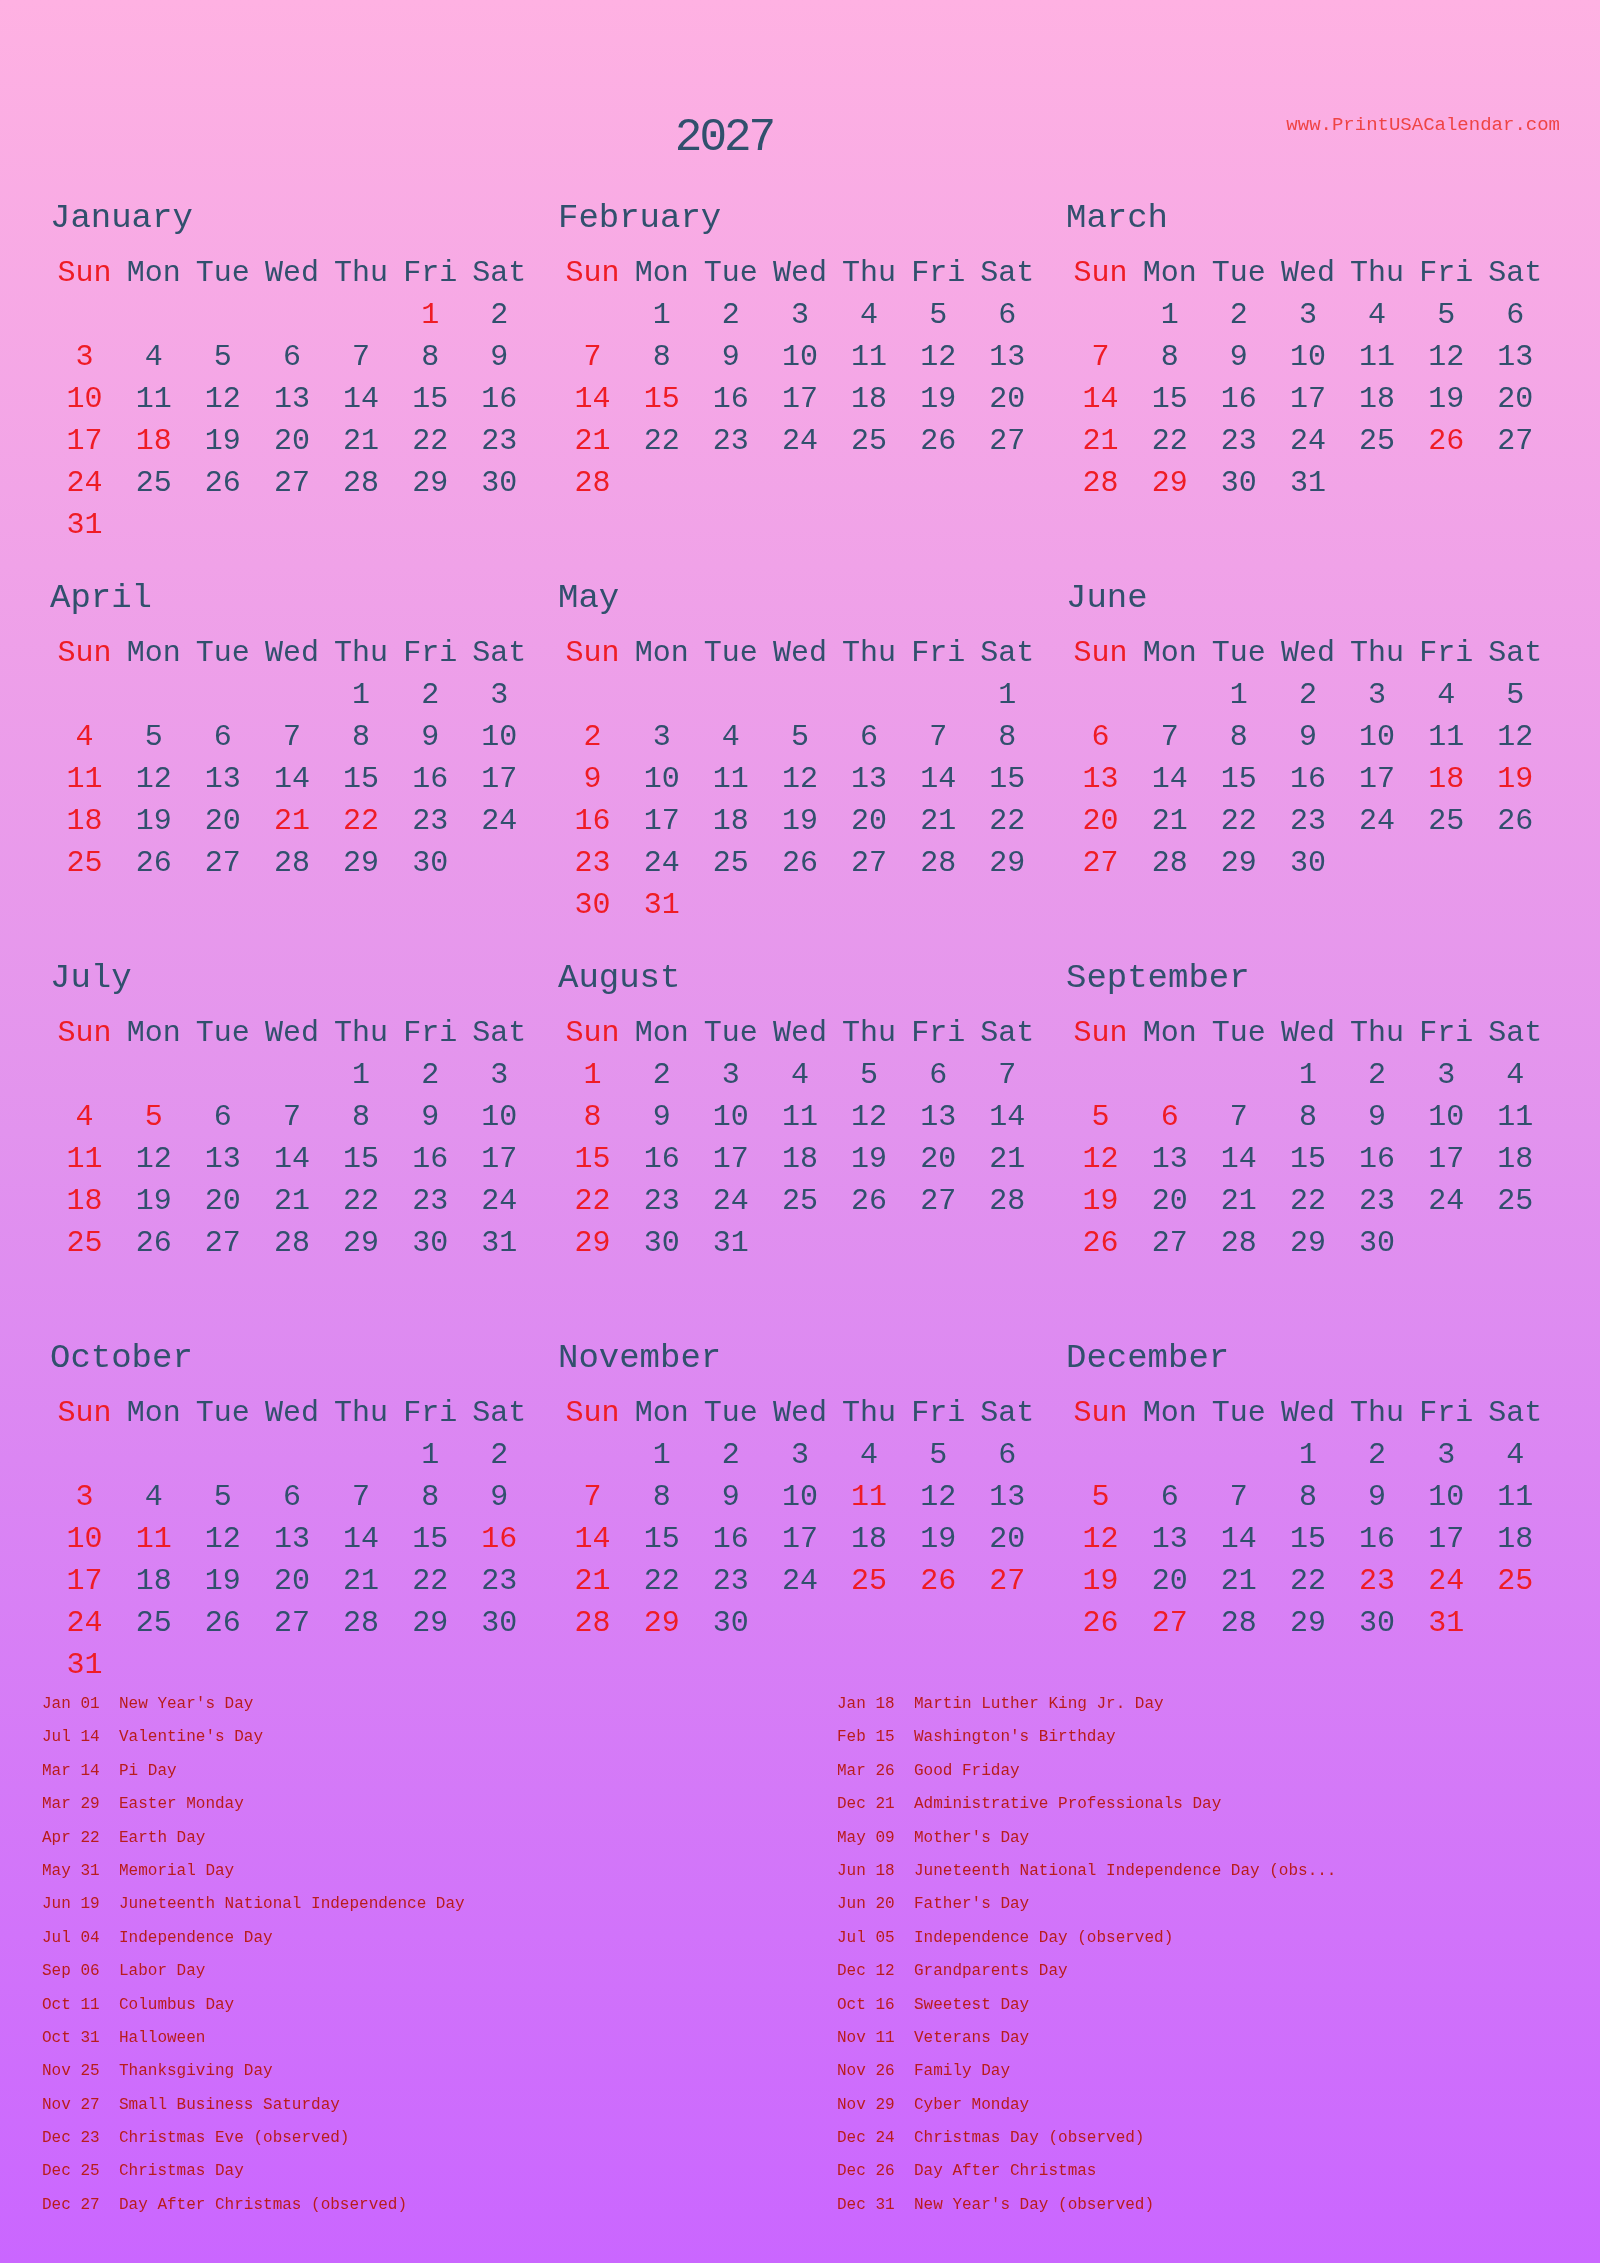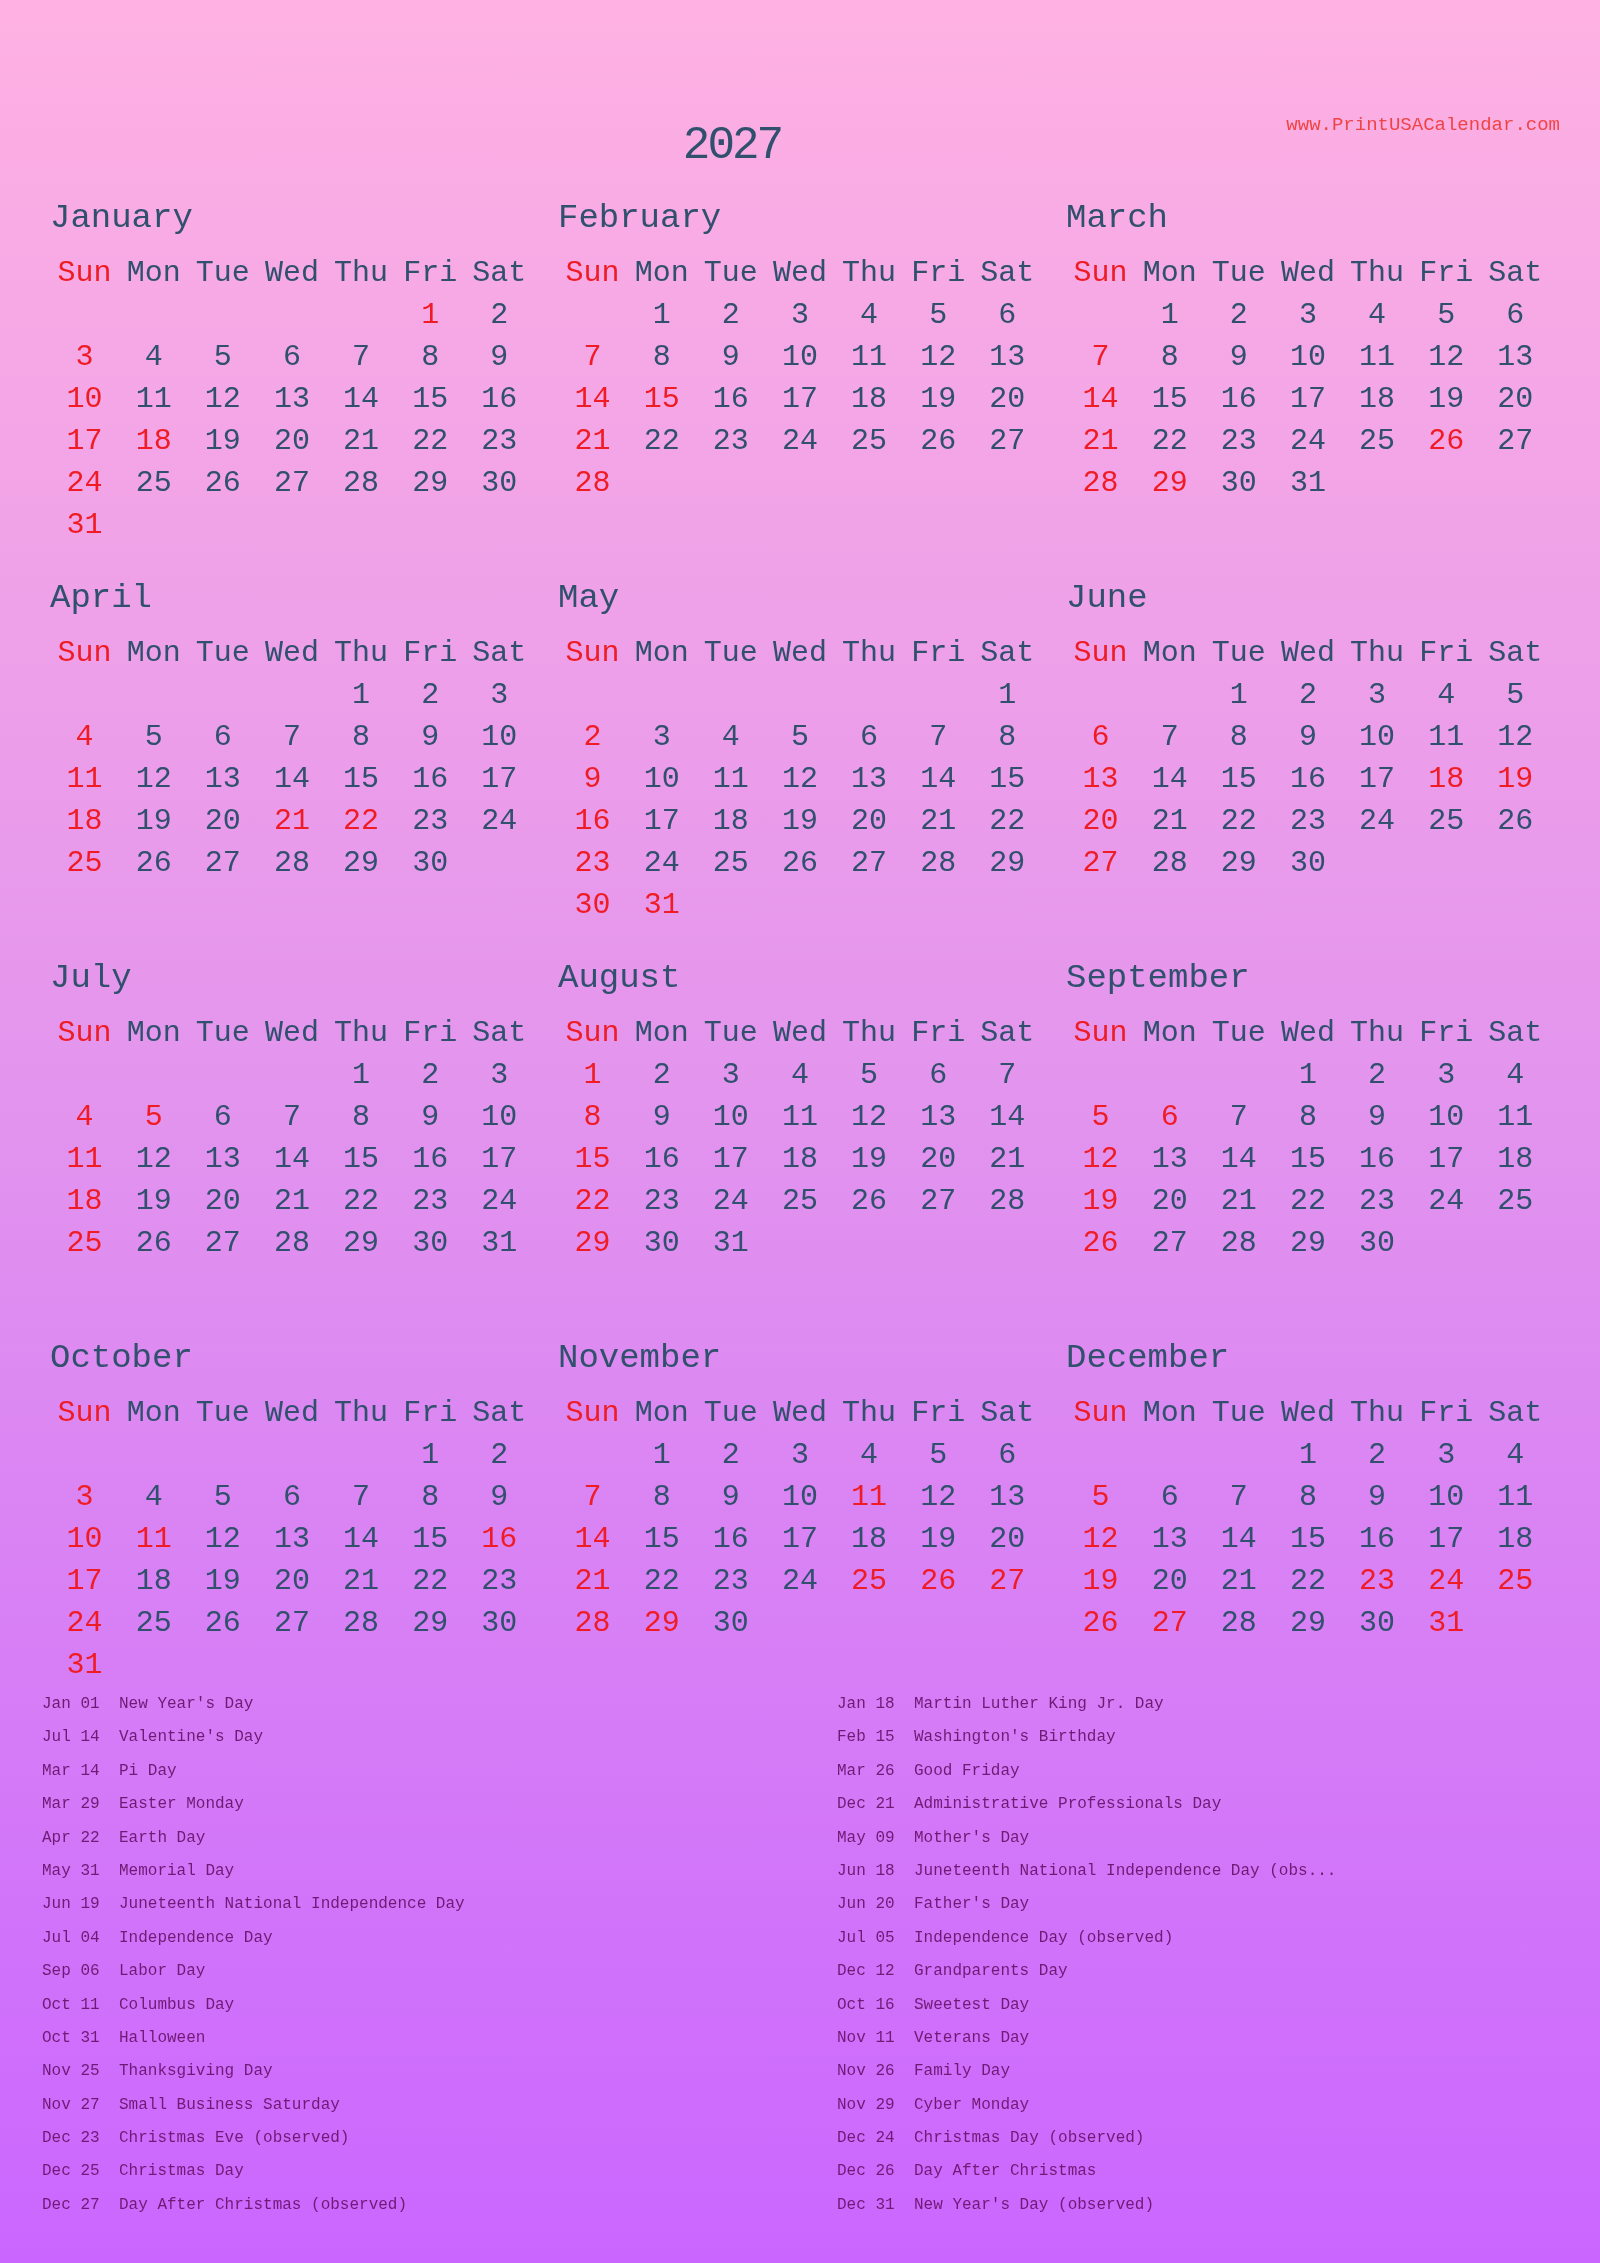--- a/index.html
+++ b/index.html
@@ -41,30 +41,30 @@
   }
   .cell.red{color:#ef1c25;}
   .holiday-list{
     position:absolute;top:1688px;left:0;width:1600px;
   }
   .hol-col{position:absolute;top:0;}
   .hol-col.left{left:42px;width:750px;}
   .hol-col.right{left:837px;width:780px;}
   .hol-line{
     height:33.4px;line-height:33.4px;
-    font-size:16px;color:#701a75;
+    font-size:16px;color:#b91c1c;
     white-space:pre;
   }
   .hol-date{display:inline-block;width:77px;}
 </style>
 </head>
 <body>
 
 <div class="site-url">www.PrintUSACalendar.com</div>
-<h1 class="year-title" style="margin:8px;font-weight:normal;">2027</h1>
+<h1 class="year-title" style="margin:0;font-weight:normal;">2027</h1>
 
 <div class="months-grid" id="months-grid">
     <div class="month">
       <div class="month-title">January</div>
       <div class="week-row">
         <span class="cell red">Sun</span>
         <span class="cell">Mon</span>
         <span class="cell">Tue</span>
         <span class="cell">Wed</span>
         <span class="cell">Thu</span>

